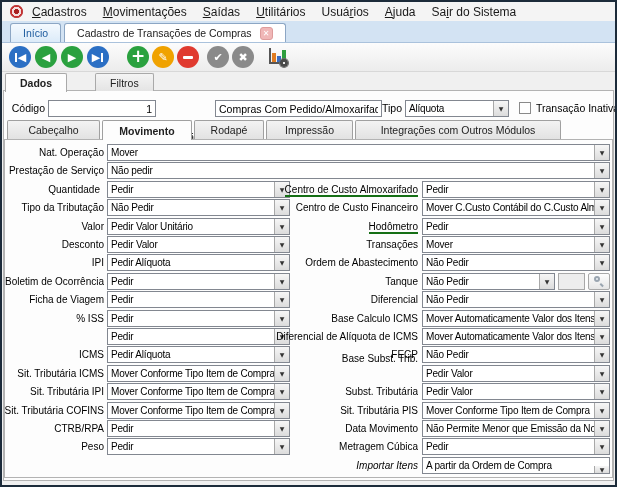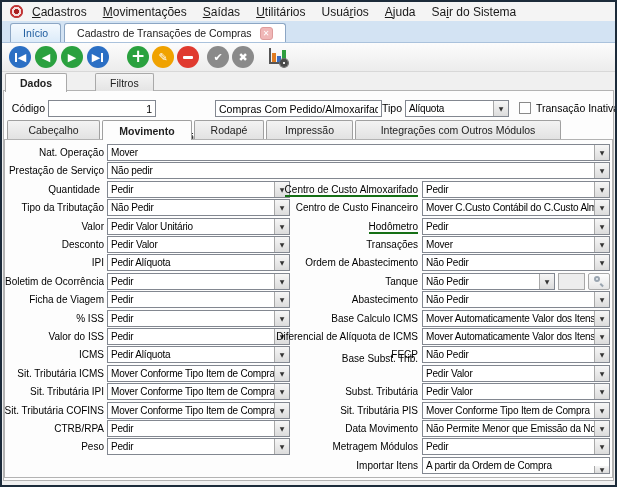--- a/index.html
+++ b/index.html
@@ -204,21 +204,20 @@
       <div class="flabel" style="left: 4px; top: 291px; width: 100px;"><span>Ficha de Viagem</span></div>
       <div class="combo" style="left: 107px; top: 291px; width: 183px;">
         <span class="val">Pedir</span>
         <span class="cbtn">▼</span>
       </div>
       <div class="flabel" style="left: 4px; top: 310px; width: 100px;"><span>% ISS</span></div>
       <div class="combo" style="left: 107px; top: 310px; width: 183px;">
         <span class="val">Pedir</span>
         <span class="cbtn">▼</span>
       </div>
-      <div class="flabel" style="left: 4px; top: 328px; width: 100px;"><span>Valor do ISS</span></div>
       <div class="combo" style="left: 107px; top: 328px; width: 183px;">
         <span class="val">Pedir</span>
         <span class="cbtn">▼</span>
       </div>
       <div class="flabel" style="left: 4px; top: 346px; width: 100px;"><span>ICMS</span></div>
       <div class="combo" style="left: 107px; top: 346px; width: 183px;">
         <span class="val">Pedir Alíquota</span>
         <span class="cbtn">▼</span>
       </div>
       <div class="flabel" style="left: 4px; top: 365px; width: 100px;"><span>Sit. Tributária ICMS</span></div>
@@ -276,21 +275,21 @@
         <span class="val">Não Pedir</span>
         <span class="cbtn">▼</span>
       </div>
       <div class="lookup-box" style="left: 558px; top: 273px; width: 27px;"></div>
       <div class="search-btn" style="left: 588px; top: 273px; width: 22px;">
         <span class="mag">
           <span class="mag-glass"></span>
           <span class="mag-handle"></span>
         </span>
       </div>
-      <div class="flabel" style="left: 268px; top: 291px; width: 150px;"><span>Abastecimento</span></div>
+      <div class="flabel" style="left: 268px; top: 291px; width: 150px;"><span>Diferencial</span></div>
       <div class="combo" style="left: 422px; top: 291px; width: 188px;">
         <span class="val">Não Pedir</span>
         <span class="cbtn">▼</span>
       </div>
       <div class="flabel" style="left: 268px; top: 310px; width: 150px;"><span>Base Calculo ICMS</span></div>
       <div class="combo" style="left: 422px; top: 310px; width: 188px;">
         <span class="val">Mover Automaticamente Valor dos Itens</span>
         <span class="cbtn">▼</span>
       </div>
       <div class="flabel" style="left: 268px; top: 328px; width: 150px;"><span>Diferencial de Alíquota de ICMS</span></div>
@@ -316,26 +315,26 @@
       <div class="flabel" style="left: 268px; top: 402px; width: 150px;"><span>Sit. Tributária PIS</span></div>
       <div class="combo" style="left: 422px; top: 402px; width: 188px;">
         <span class="val">Mover Conforme Tipo Item de Compra</span>
         <span class="cbtn">▼</span>
       </div>
       <div class="flabel" style="left: 268px; top: 420px; width: 150px;"><span>Data Movimento</span></div>
       <div class="combo" style="left: 422px; top: 420px; width: 188px;">
         <span class="val">Não Permite Menor que Emissão da Nota</span>
         <span class="cbtn">▼</span>
       </div>
-      <div class="flabel" style="left: 268px; top: 438px; width: 150px;"><span>Metragem Módulos</span></div>
+      <div class="flabel" style="left: 268px; top: 438px; width: 150px;"><span>Metragem Cúbica</span></div>
       <div class="combo" style="left: 422px; top: 438px; width: 188px;">
         <span class="val">Pedir</span>
         <span class="cbtn">▼</span>
       </div>
-      <div class="flabel" style="left: 268px; top: 457px; width: 150px;"><span>Importar Itens</span></div>
+      <div class="flabel" style="left: 268px; top: 457px; width: 150px; font-style: italic;"><span>Importar Itens</span></div>
       <div class="combo" style="left: 422px; top: 457px; width: 188px; align-items: flex-end;">
         <span class="val">A partir da Ordem de Compra</span>
         <span class="cbtn">▼</span>
       </div>
     </div>
 
   <div class="frame"></div>
 </div>
 
 </body></html>

